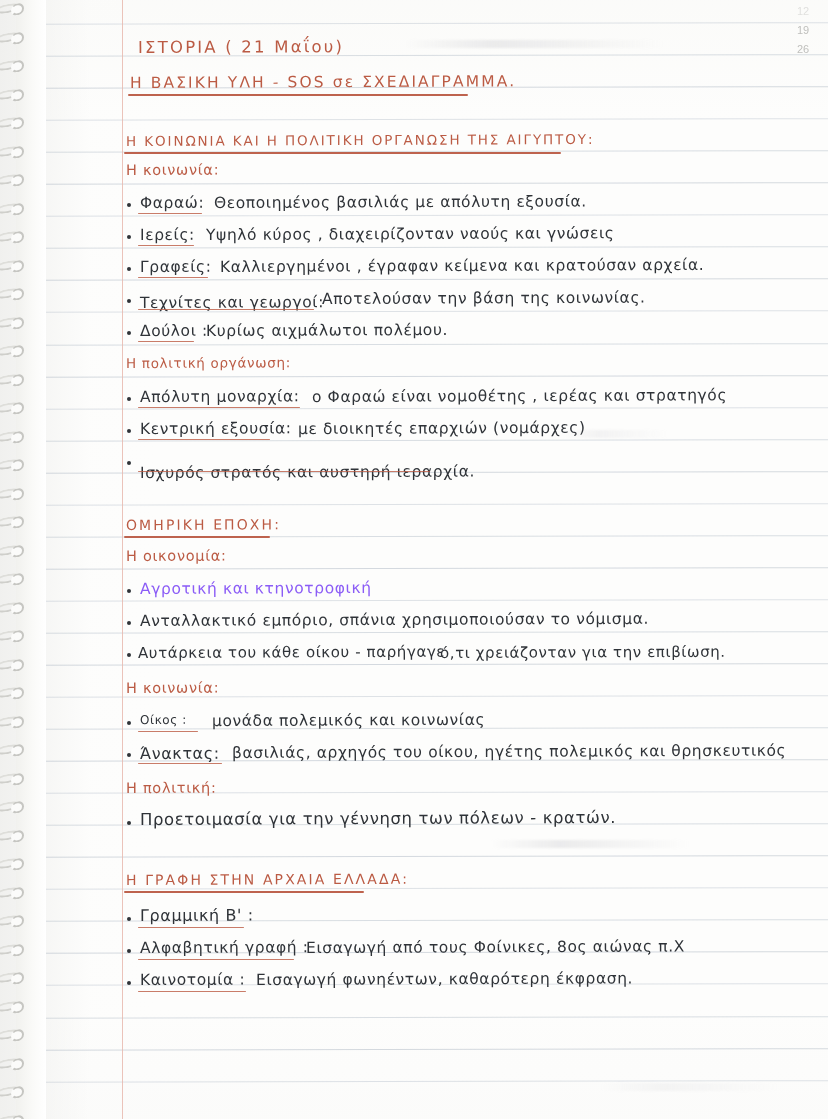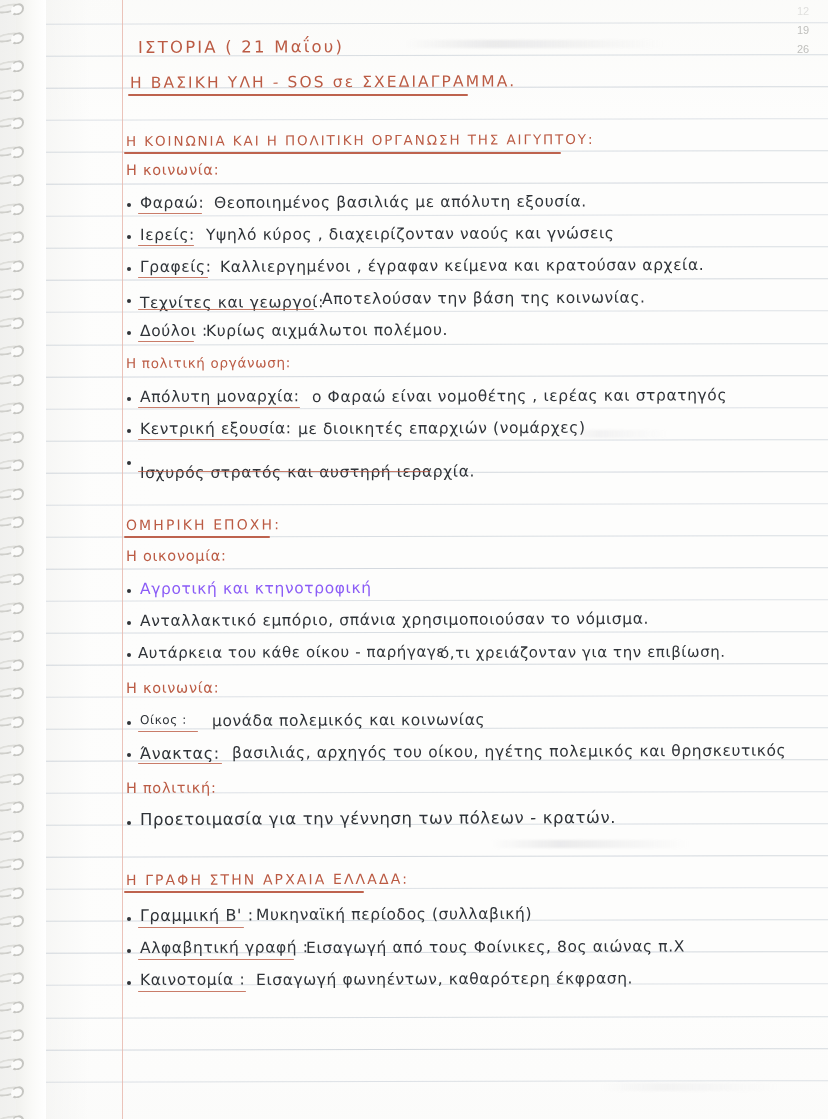--- a/index.html
+++ b/index.html
@@ -354,21 +354,20 @@
 
     <div class="dot" style="left: 127px; top: 821px; background: rgb(47, 51, 56);"></div>
     <div class="ln hand black bodyline" style="left: 140px; top: 812px; font-size: 16.5px; color: rgb(47, 51, 56);">Προετοιμασία για την γέννηση των πόλεων - κρατών.</div>
 
     <div class="ln hand red caps" style="left: 126px; top: 873px; font-size: 14px; color: rgb(187, 91, 68);">Η ΓΡΑΦΗ ΣΤΗΝ ΑΡΧΑΙΑ ΕΛΛΑΔΑ:</div>
     <div class="u" style="left: 124px; top: 891px; width: 240px; background: rgb(187, 91, 68);"></div>
 
     <div class="dot" style="left: 127px; top: 917px; background: rgb(47, 51, 56);"></div>
     <div class="ln hand black bodyline" style="left: 140px; top: 908px; font-size: 16px; color: rgb(47, 51, 56);">Γραμμική Β' :</div>
     <div class="u thin" style="left: 138px; top: 927px; width: 106px; background: rgb(187, 91, 68);"></div>
-    <div class="ln hand black bodyline" style="left: 256px; top: 908px; color: rgb(47, 51, 56);">Μυκηναϊκή περίοδος (συλλαβική)</div>
 
     <div class="dot" style="left: 127px; top: 949px; background: rgb(47, 51, 56);"></div>
     <div class="ln hand black bodyline" style="left: 140px; top: 941px; color: rgb(47, 51, 56);">Αλφαβητική γραφή :</div>
     <div class="u thin" style="left: 138px; top: 959px; width: 156px; background: rgb(187, 91, 68);"></div>
     <div class="ln hand black bodyline" style="left: 306px; top: 941px; color: rgb(47, 51, 56);">Εισαγωγή από τους Φοίνικες, 8ος αιώνας π.Χ</div>
 
     <div class="dot" style="left: 127px; top: 981px; background: rgb(47, 51, 56);"></div>
     <div class="ln hand black bodyline" style="left: 140px; top: 973px; color: rgb(47, 51, 56);">Καινοτομία :</div>
     <div class="u thin" style="left: 138px; top: 991px; width: 108px; background: rgb(187, 91, 68);"></div>
     <div class="ln hand black bodyline" style="left: 256px; top: 973px; color: rgb(47, 51, 56);">Εισαγωγή φωνηέντων, καθαρότερη έκφραση.</div>

